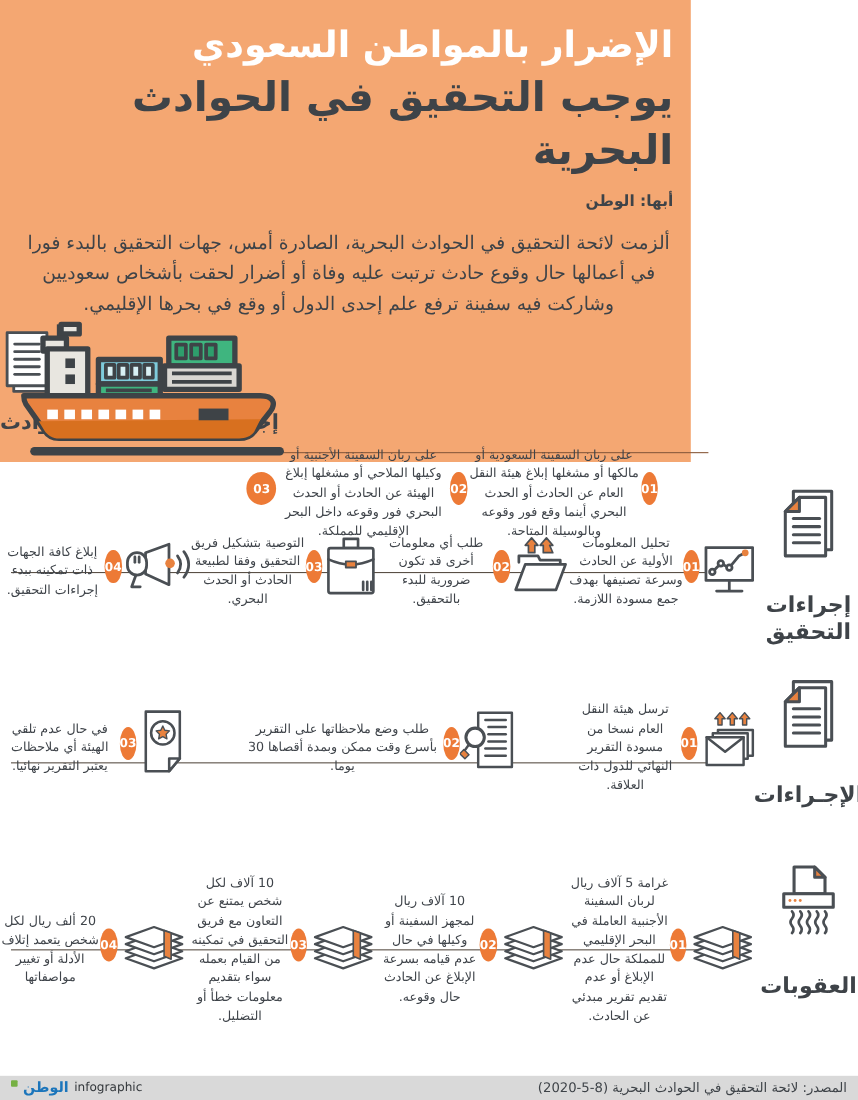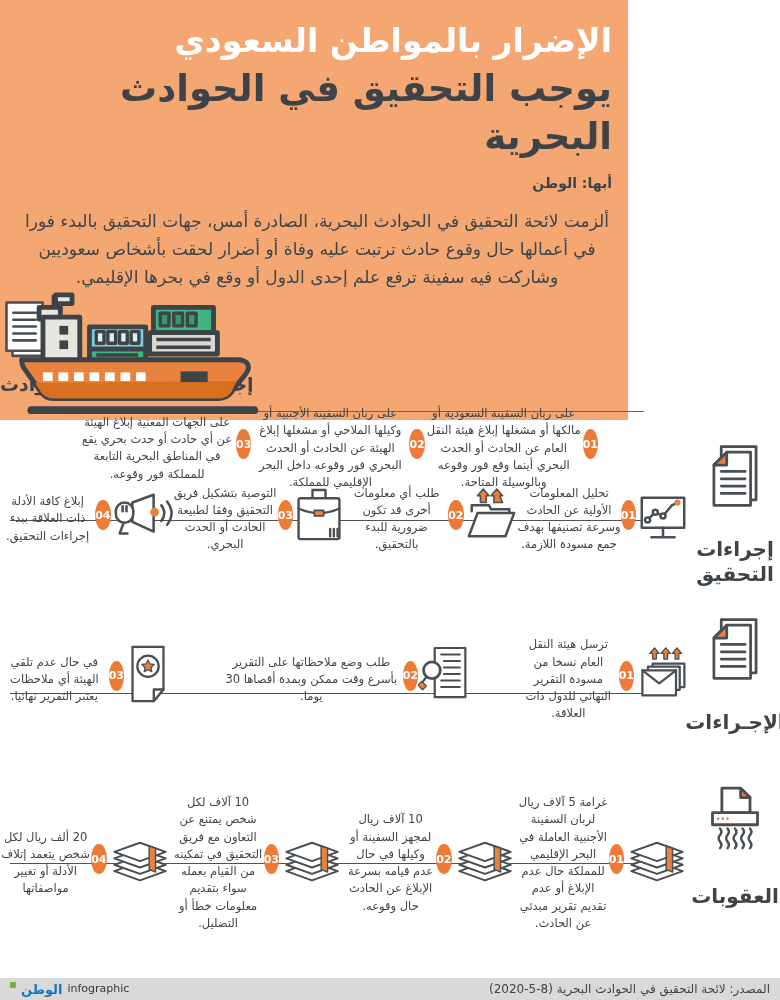--- a/index.html
+++ b/index.html
@@ -82,21 +82,20 @@
     <div class="step">
       <div class="badge">01</div>
       <div class="step-text">على ربان السفينة السعودية أو مالكها أو مشغلها إبلاغ هيئة النقل العام عن الحادث أو الحدث البحري أينما وقع فور وقوعه وبالوسيلة المتاحة.</div>
     </div>
     <div class="step">
       <div class="badge">02</div>
       <div class="step-text">على ربان السفينة الأجنبية أو وكيلها الملاحي أو مشغلها إبلاغ الهيئة عن الحادث أو الحدث البحري فور وقوعه داخل البحر الإقليمي للمملكة.</div>
     </div>
     <div class="step">
       <div class="badge">03</div>
-      <div class="step-text">على الجهات المعنية إبلاغ الهيئة عن أي حادث أو حدث بحري يقع في المناطق البحرية التابعة للمملكة فور وقوعه.</div>
     </div>
   </div>
 
   <span class="ship">
     <svg width="252" height="126" viewBox="0 0 260 130">
       <g stroke="#3E4347" stroke-width="5" stroke-linejoin="round">
         <rect x="43" y="5" width="5" height="18" fill="#3E4347" stroke="none"></rect>
         <rect x="47" y="5" width="17" height="9" fill="#E8E6E0"></rect>
         <rect x="30" y="18" width="22" height="12" fill="#E8E6E0"></rect>
         <rect x="34" y="28" width="38" height="46" fill="#E8E6E0"></rect>
@@ -201,21 +200,21 @@
           <rect x="5" y="11" width="18" height="21" rx="9" fill="#ffffff"></rect>
           <line x1="12" y1="15" x2="12" y2="20"></line>
           <line x1="16" y1="15" x2="16" y2="20"></line>
           <path d="M13,32 L9,43 M9,43 L17,43"></path>
           <circle cx="45" cy="21" r="4.5" fill="#E8823F" stroke="none"></circle>
           <path d="M52,14 q6,8 0,16"></path>
           <path d="M58,10 q9,12 0,24"></path>
         </svg>
       </div>
       <div class="badge">04</div>
-      <div class="step-text">إبلاغ كافة الأدلة ذات العلاقة ببدء إجراءات التحقيق.</div>
+      <div class="step-text">إبلاغ كافة الجهات ذات تمكينه ببدء إجراءات التحقيق.</div>
     </div>
   </div>
 </div>
 
 <div class="section sec3">
   <div class="side">
     <span>
       <svg width="58" height="66" viewBox="0 0 58 72" fill="none" stroke="#4A4F54" stroke-width="3" stroke-linejoin="round" stroke-linecap="round">
         <rect x="14" y="4" width="38" height="58" fill="#ffffff"></rect>
         <path d="M20,10 H46 V68 H6 V24 Z" fill="#ffffff"></path>

